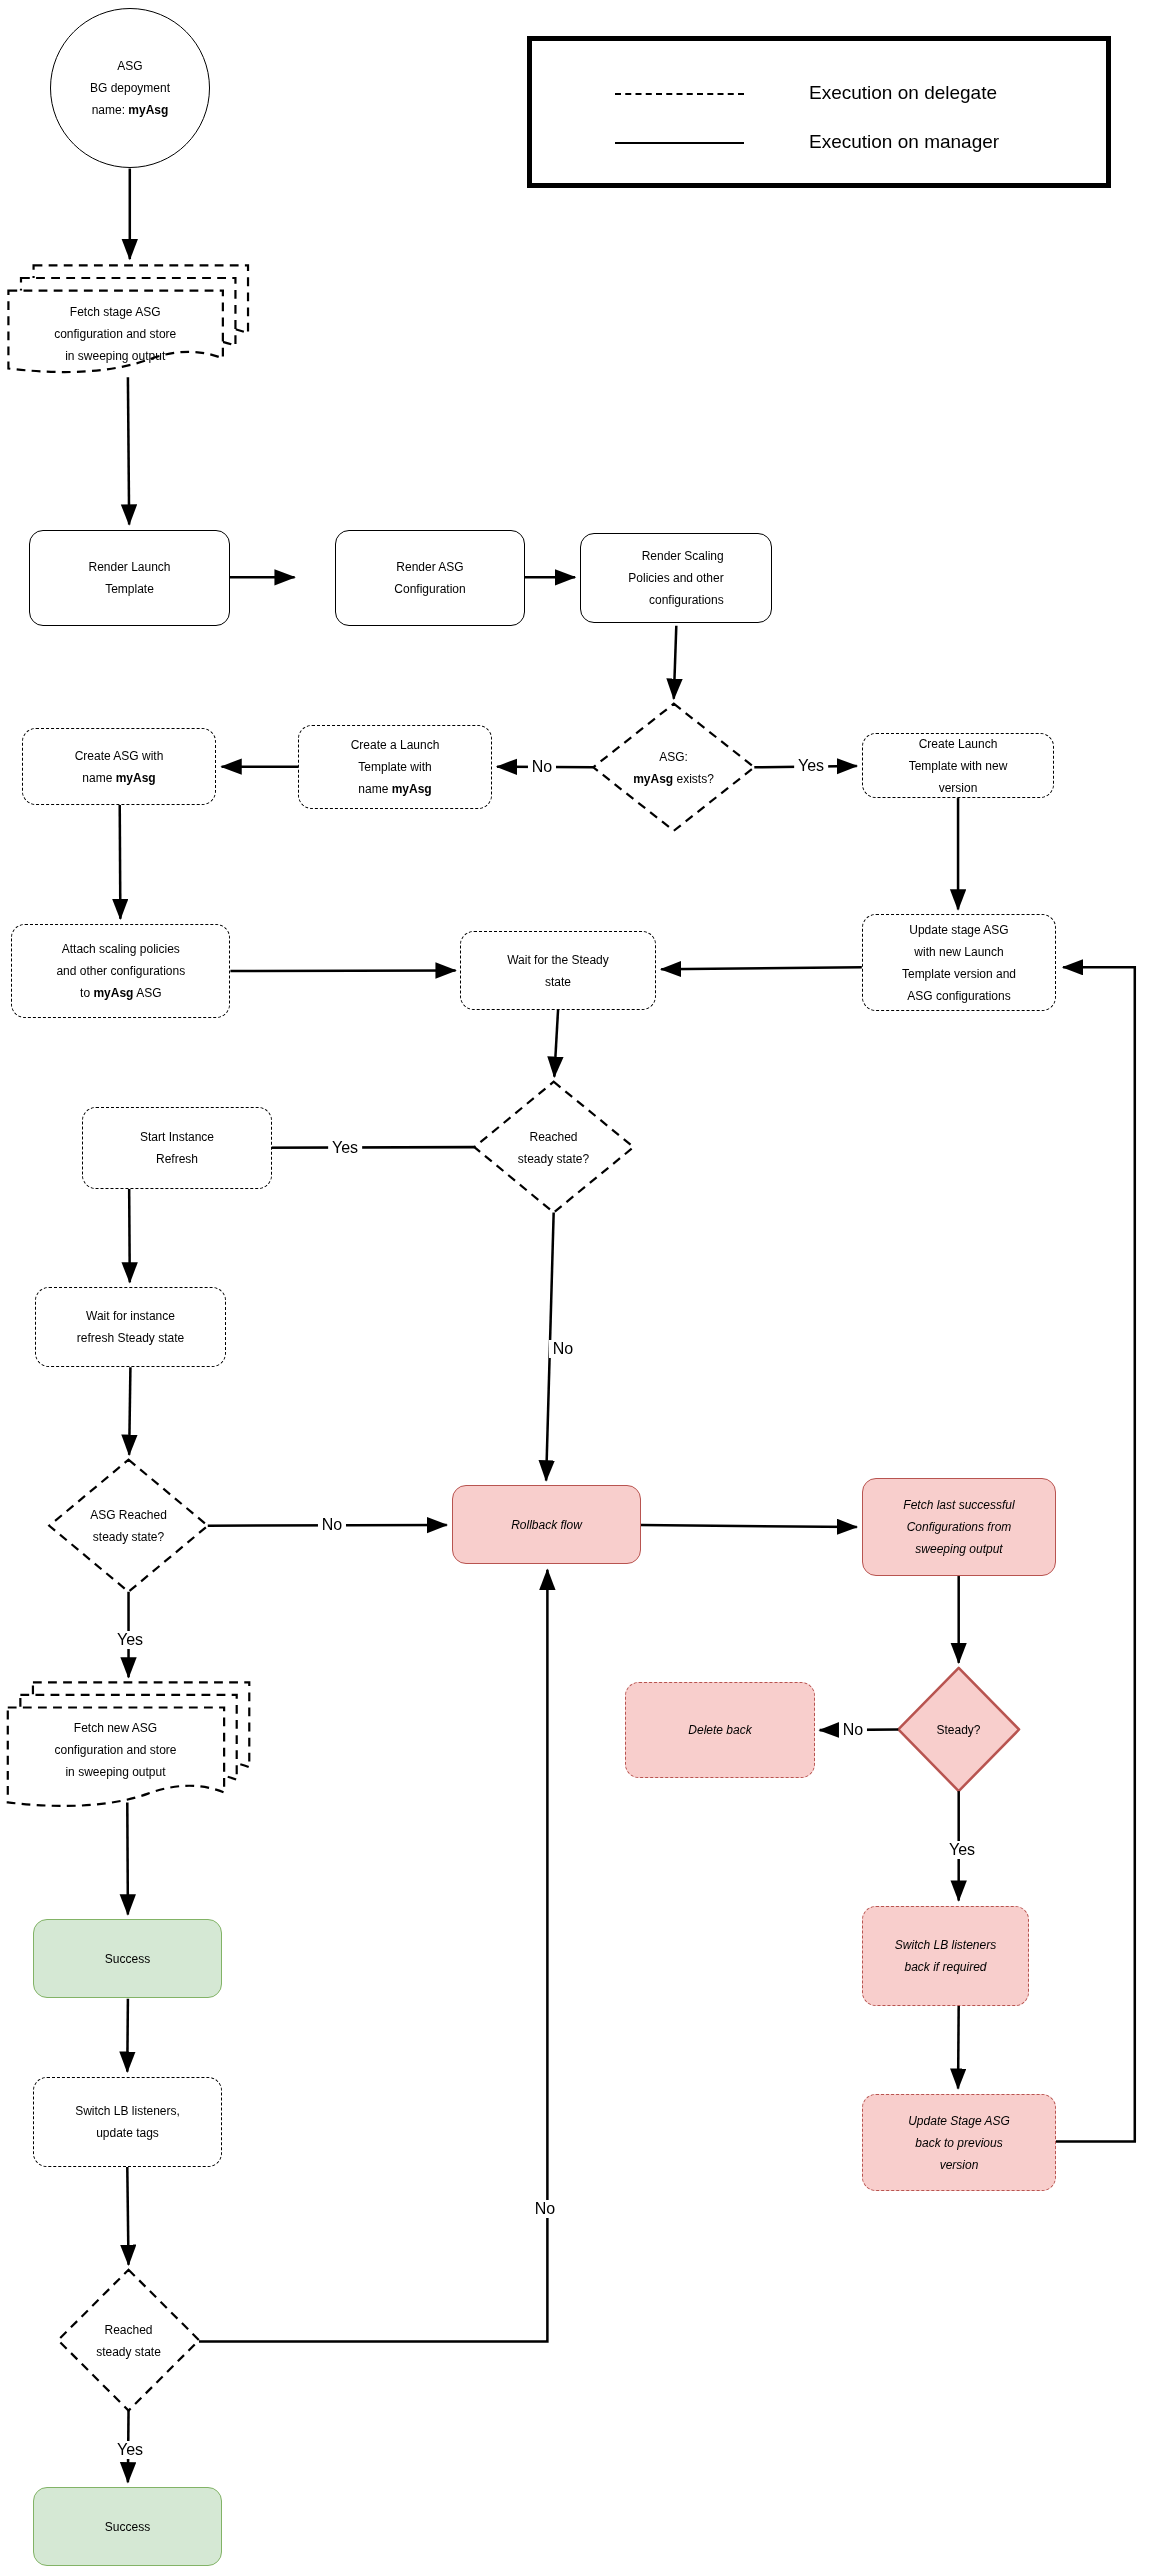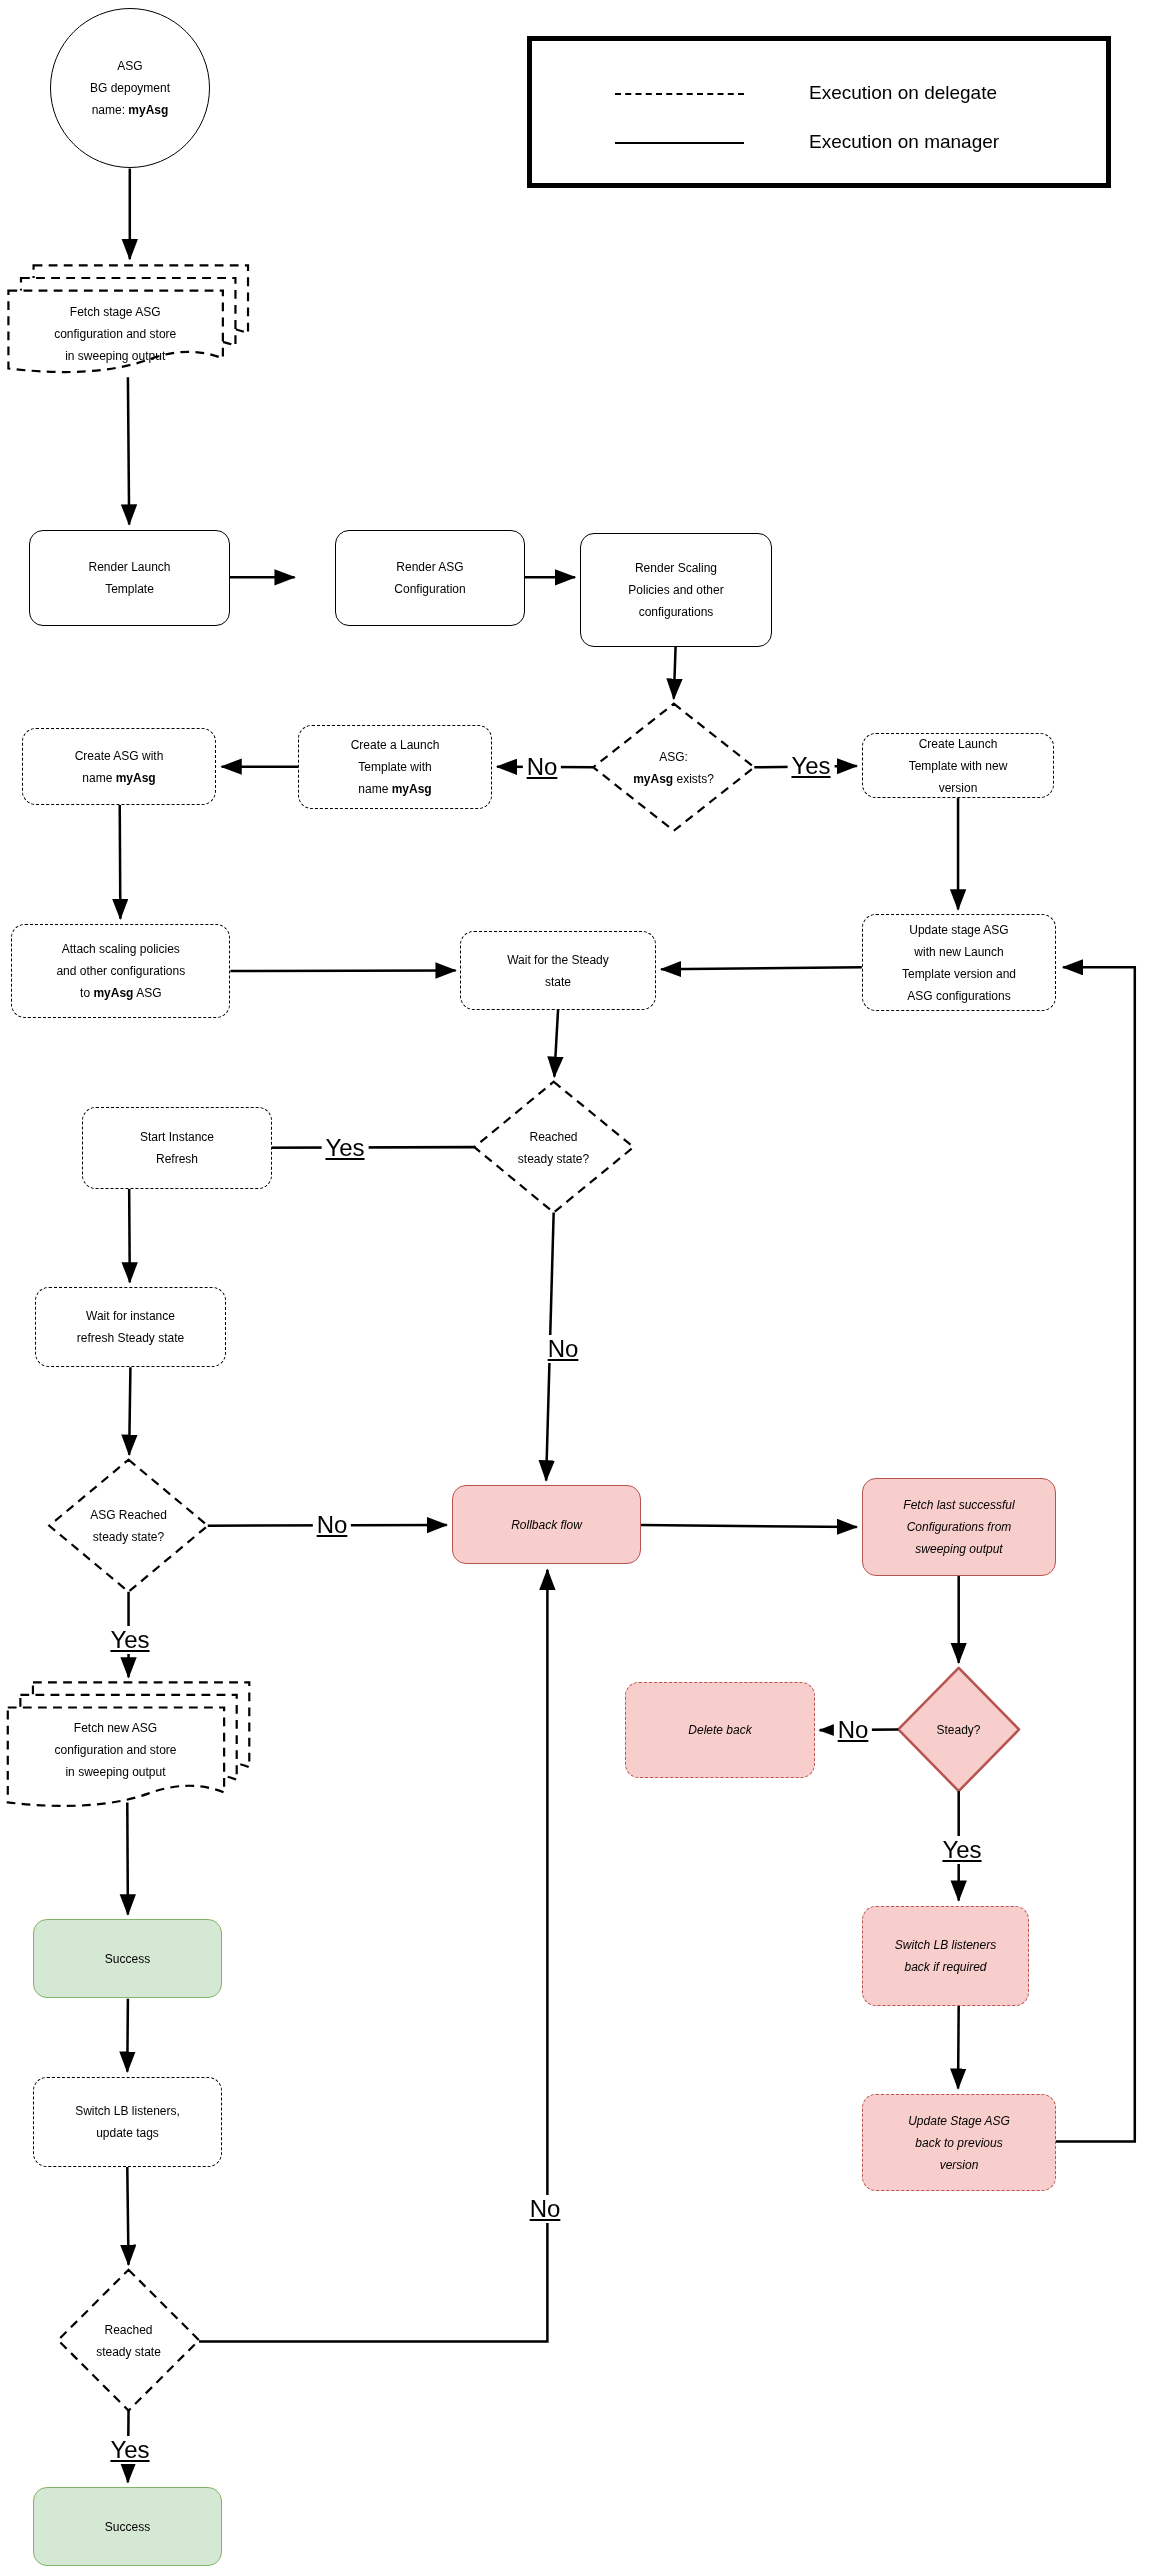--- a/index.html
+++ b/index.html
@@ -7,22 +7,22 @@
           font-family:"Liberation Sans","DejaVu Sans",sans-serif;color:#000;}
   #wires{position:absolute;left:0;top:0;width:1152px;height:2576px;}
   .node{position:absolute;display:flex;align-items:center;justify-content:center;
         text-align:center;font-size:12px;line-height:22px;box-sizing:border-box;
         background:#ffffff;border:1.9px solid #000;border-radius:14px;padding:2.5px 5px;}
   .node.dashed{border-style:dashed;}
   .node.circle{border-radius:50%;}
   .node.pink{background:#f8cecc;border-color:#b85450;font-style:italic;}
   .node.green{background:#d5e8d4;border-color:#82b366;}
   .node.naked{border:none;background:transparent;padding:0;}
-  .elabel{position:absolute;transform:translate(-50%,-50%);font-size:24px;
-          background:#ffffff;padding:0 3.8px;white-space:nowrap;text-decoration:underline;}
+  .elabel{position:absolute;transform:translate(-50%,-50%);font-size:16px;
+          background:#ffffff;padding:0 3.8px;white-space:nowrap;}
   #legend{position:absolute;left:527px;top:36px;width:584px;height:152px;
           border:5px solid #000;box-sizing:border-box;background:#fff;}
   .legend-row{position:absolute;left:0;width:100%;height:0;}
   .legend-line{position:absolute;left:83px;top:-1.3px;width:129px;border-top:2.5px dashed #000;}
   .legend-line.solid{border-top-style:solid;}
   .legend-text{position:absolute;left:277px;top:-12px;font-size:19px;font-weight:normal;white-space:nowrap;}
 </style>
 </head>
 <body>
 
@@ -104,21 +104,21 @@
   <div class="node naked" style="left:8.2px;top:296px;width:214px;height:75px;">
       <span>Fetch stage ASG<br>configuration and store<br>in sweeping output</span>
     </div>
 
   <div class="node" style="left:29px;top:530px;width:201px;height:96px;">
       <span>Render Launch<br>Template</span>
     </div>
   <div class="node" style="left:299px;top:530px;width:190px;height:96px;margin-left:36px;">
       <span>Render ASG<br>Configuration</span>
     </div>
-  <div class="node" style="left:580px;top:533px;width:192px;height:114px;">
+  <div class="node" style="left:580px;top:533px;width:192px;height:90px;text-align:right;">
       <span>Render Scaling<br>Policies and other<br>configurations</span>
     </div>
 
   <div class="node naked" style="left:598px;top:739px;width:151px;height:57px;">
       <span>ASG:<br><b>myAsg</b> exists?</span>
     </div>
 
   <div class="node dashed" style="left:862px;top:733px;width:192px;height:65px;">
       <span>Create Launch<br>Template with new<br>version</span>
     </div>

